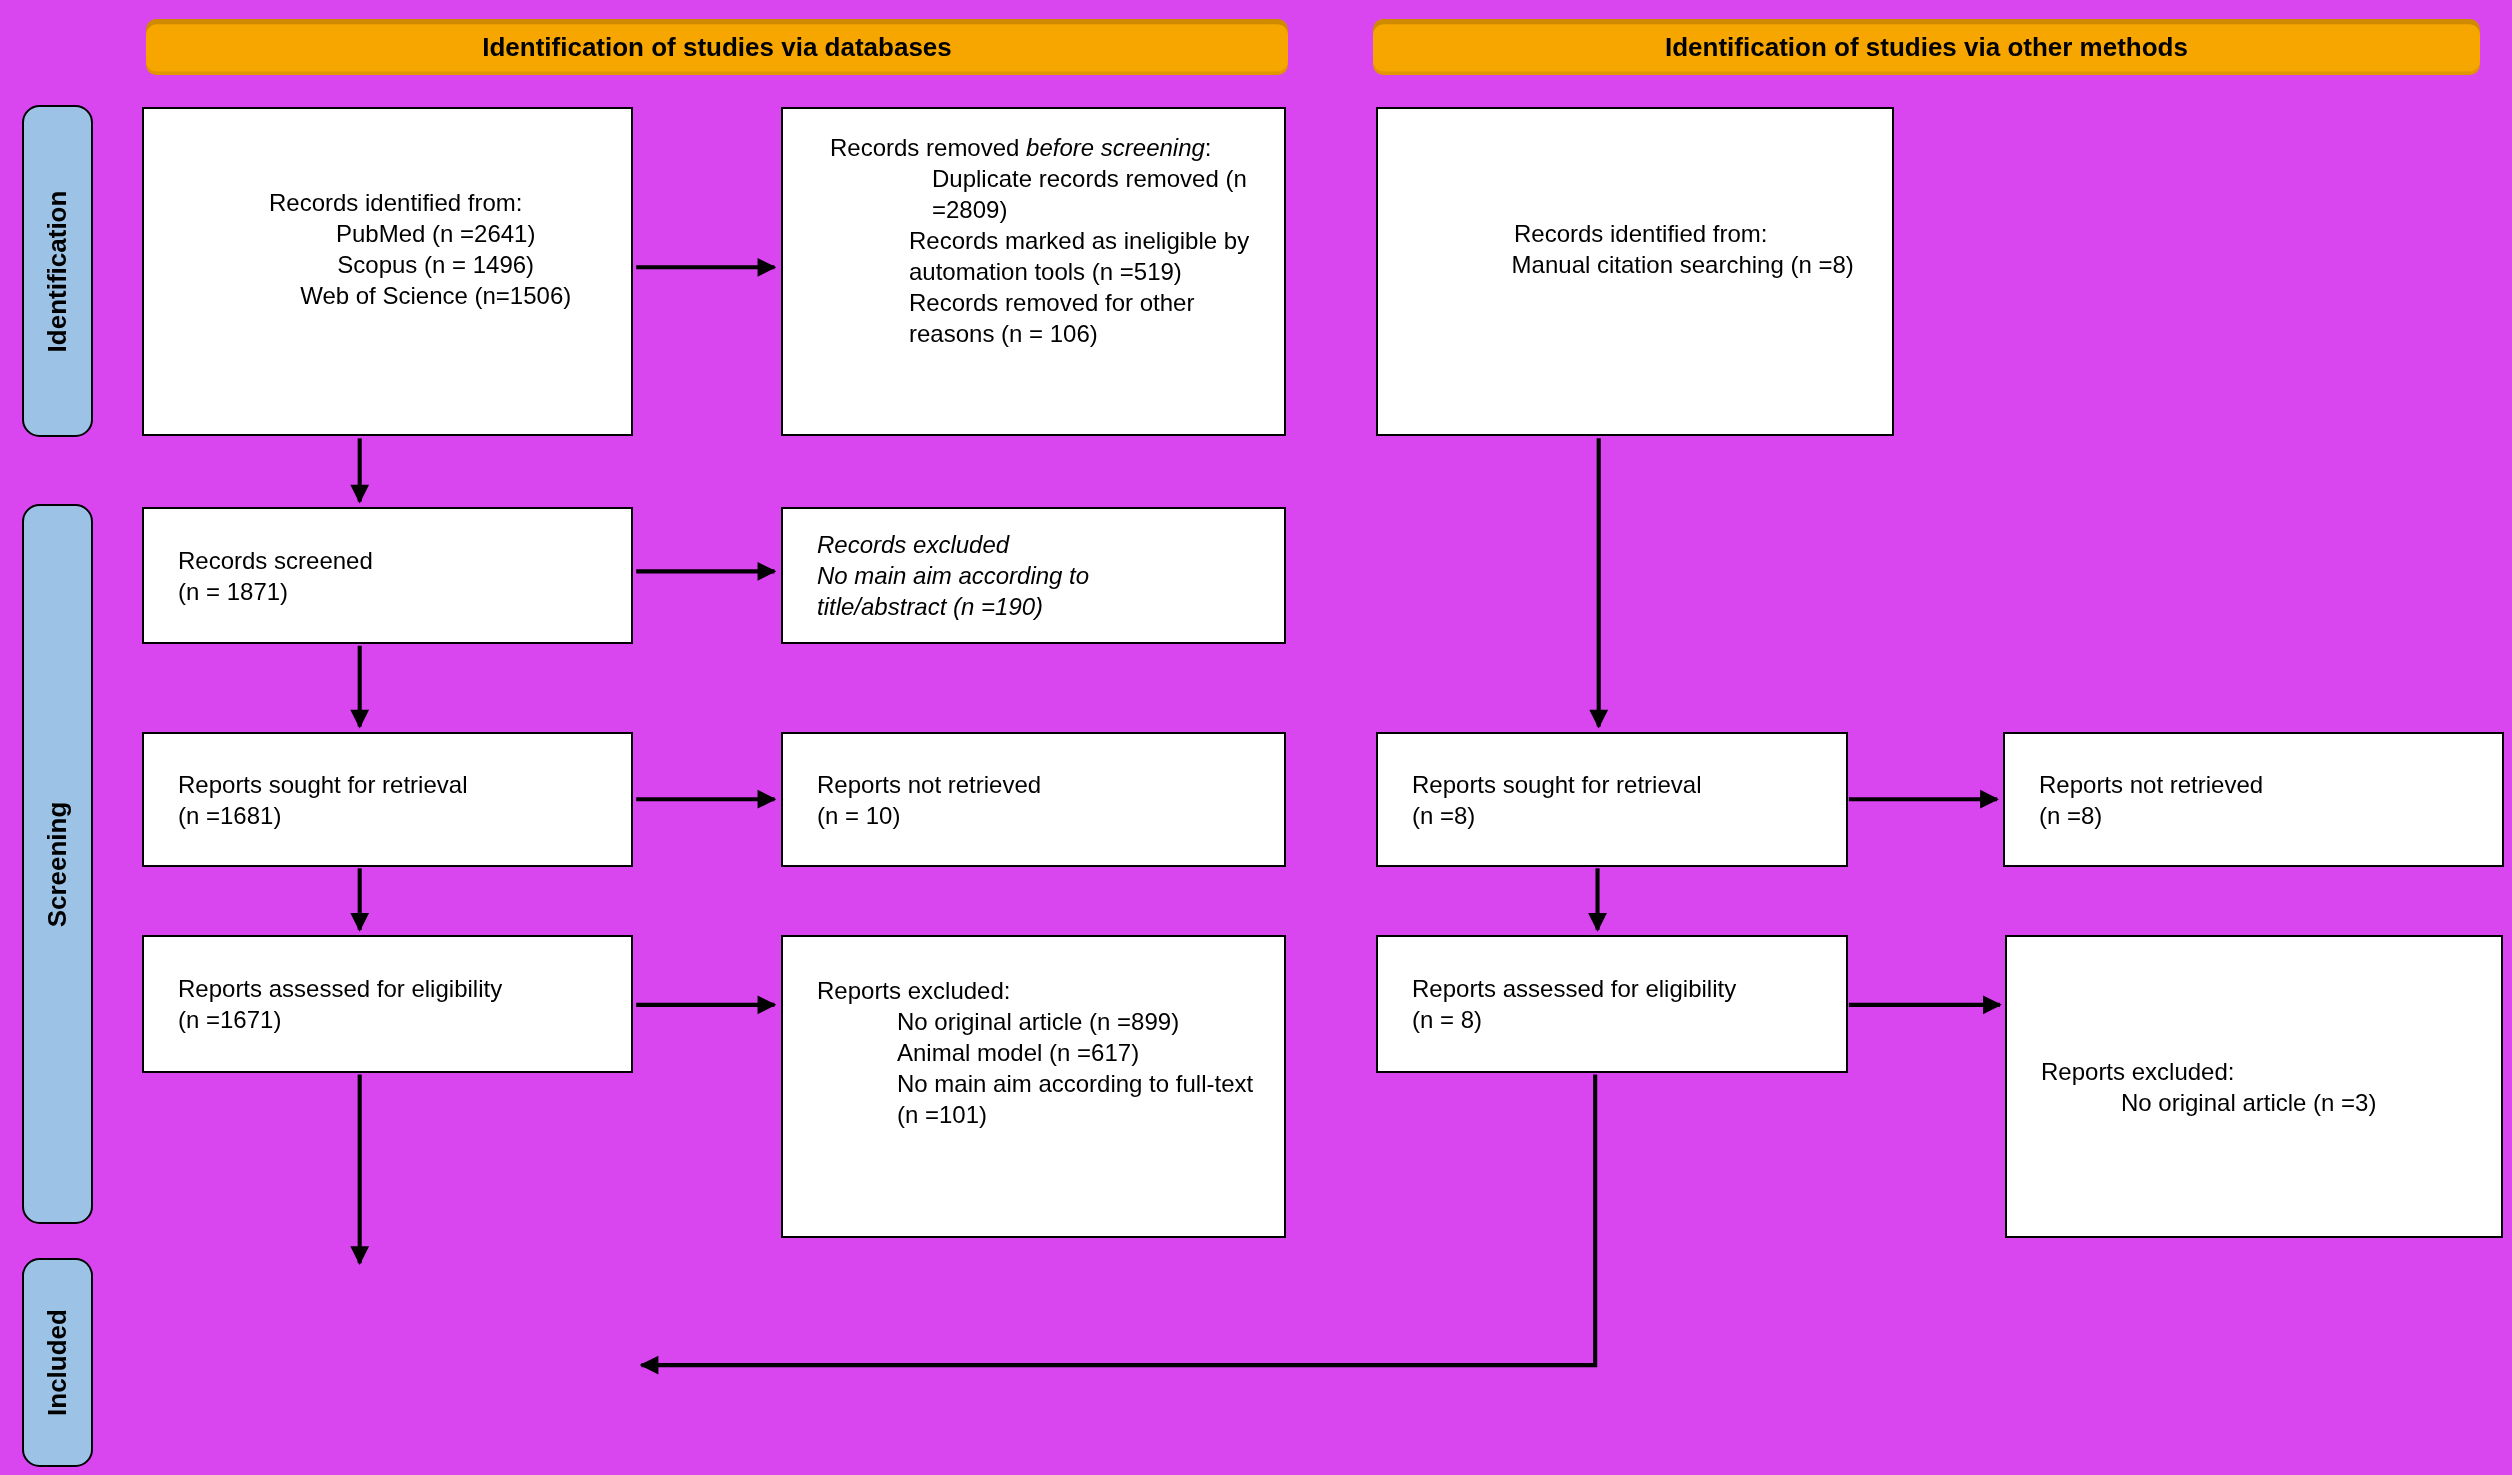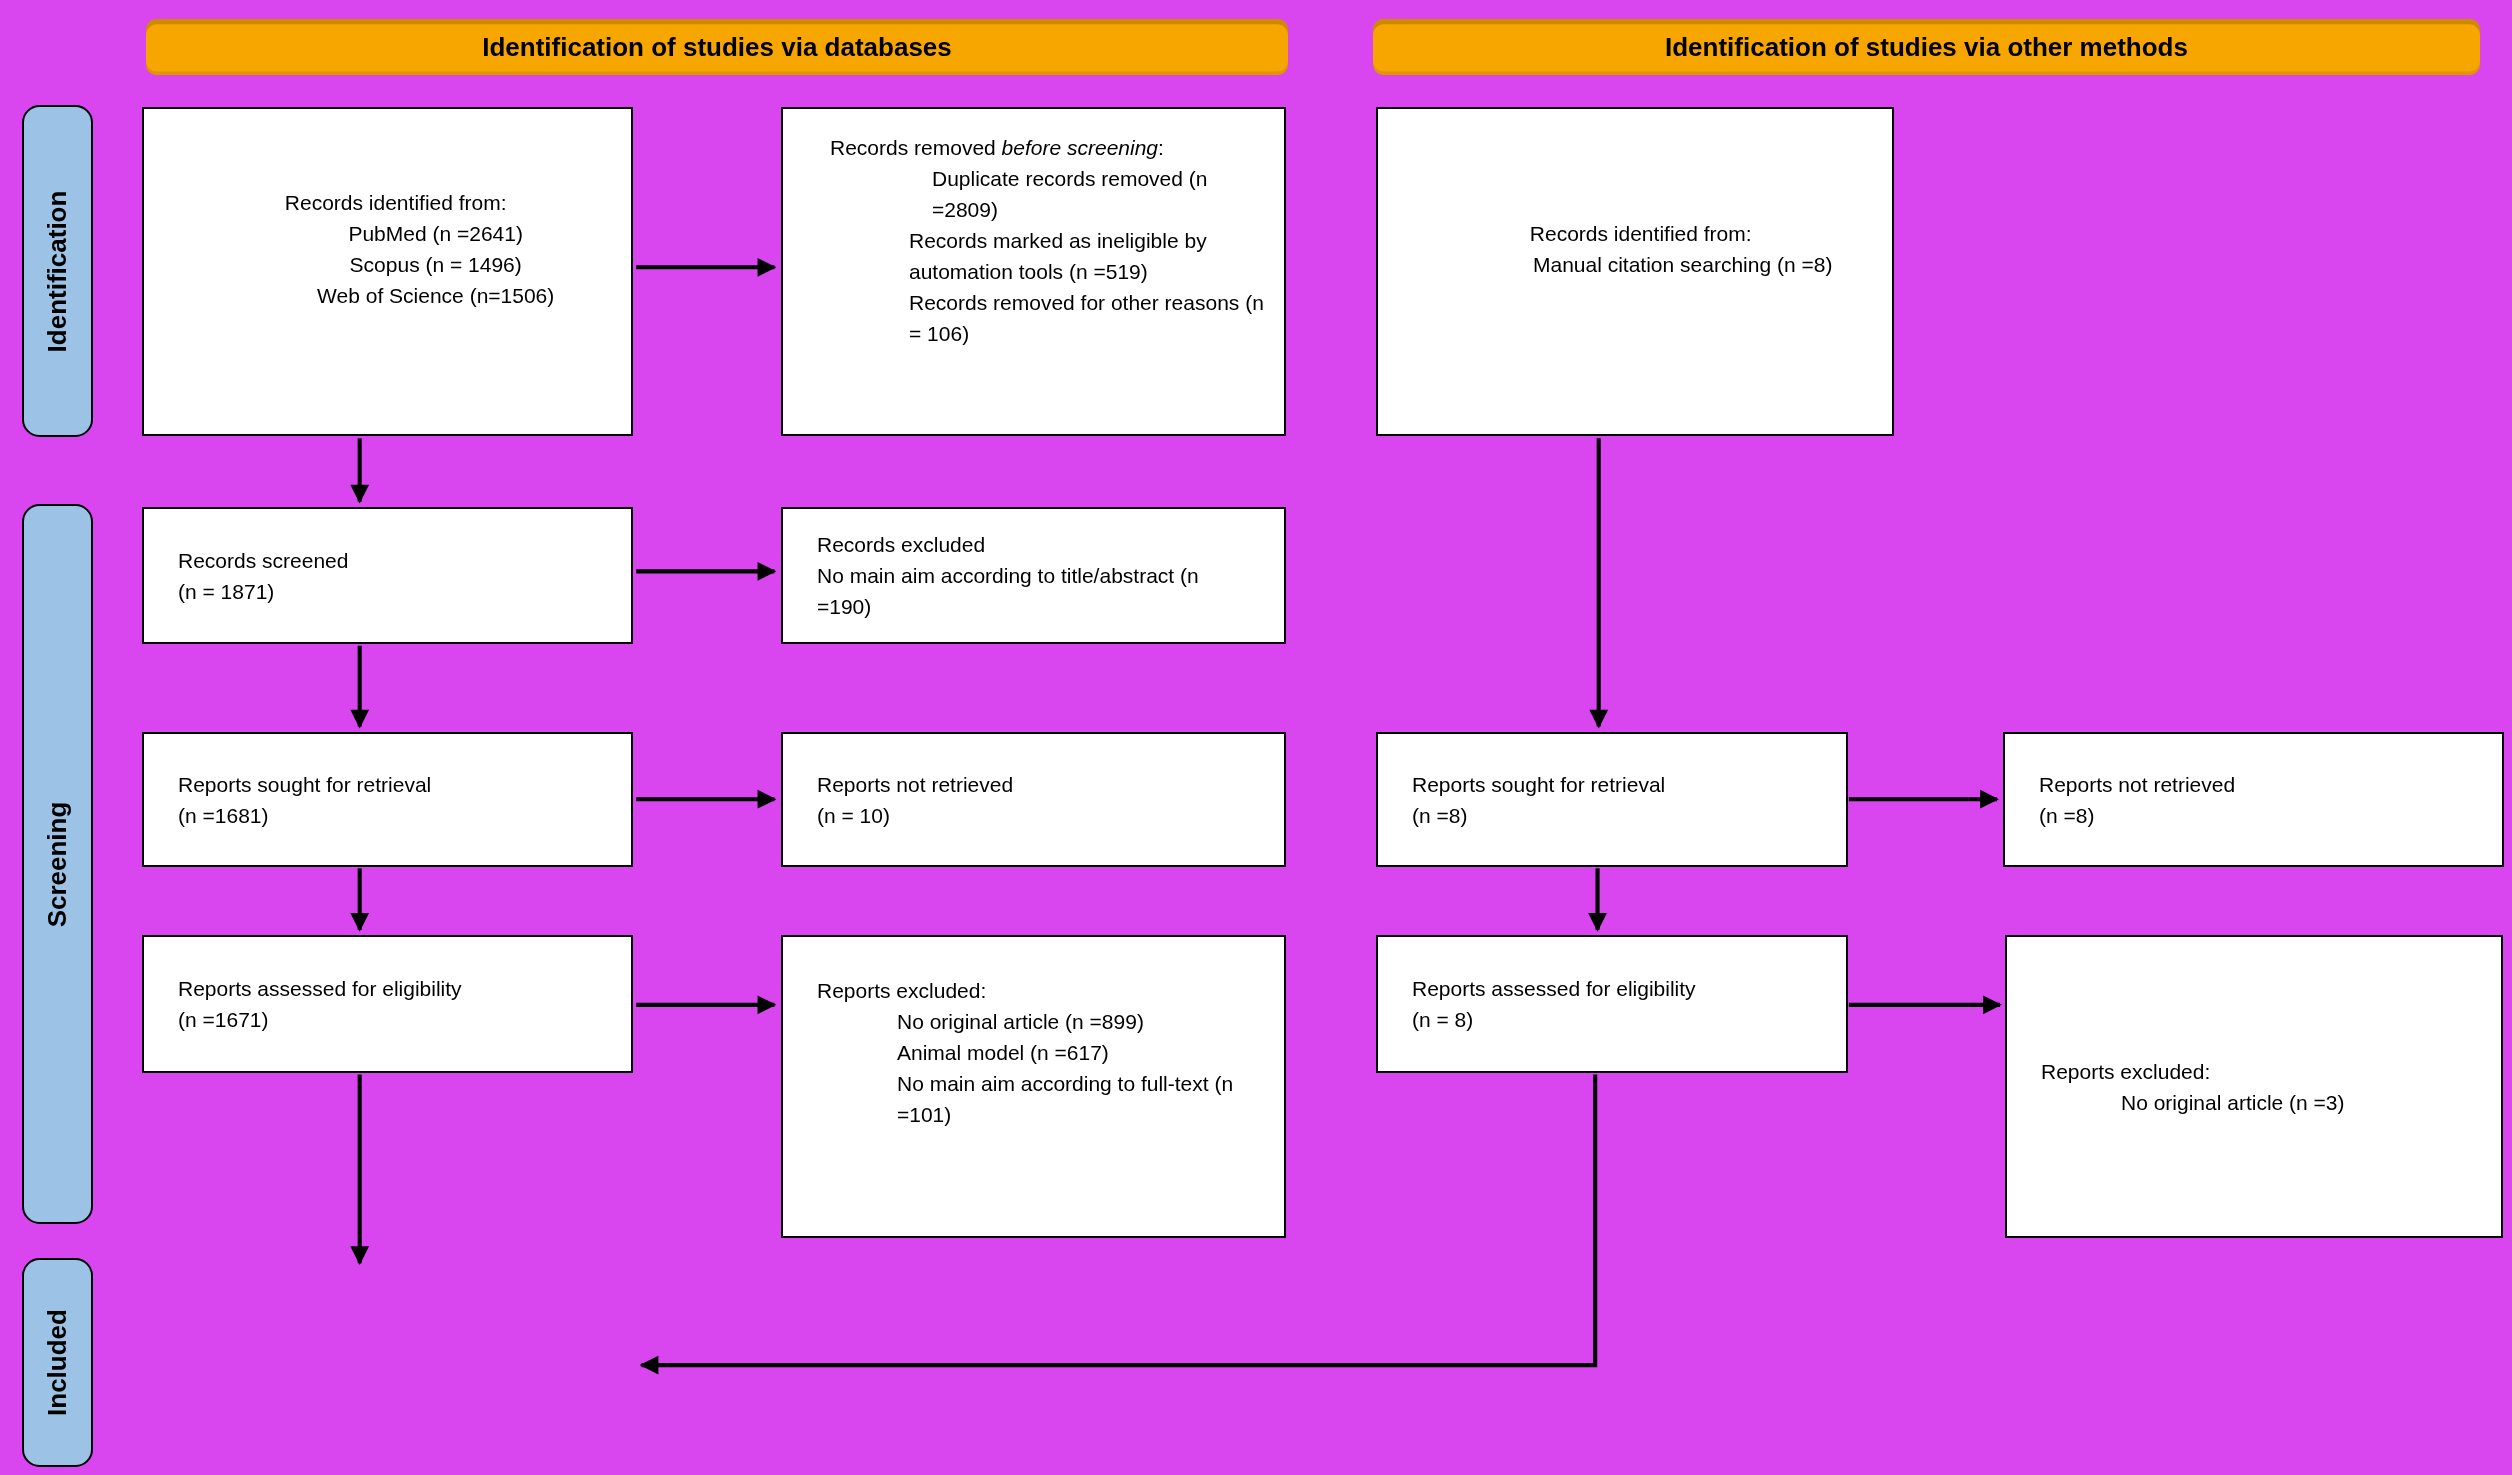--- a/index.html
+++ b/index.html
@@ -22,27 +22,27 @@
     display:flex;align-items:center;justify-content:center;
   }
   .side span{
     transform:rotate(-90deg);white-space:nowrap;
     font-size:26px;font-weight:bold;color:#000;
   }
   
   .box{
     position:absolute;background:#fff;border:2.9px solid #000;box-sizing:border-box;
     display:flex;flex-direction:column;justify-content:center;
-    font-size:21px;line-height:31px;color:#000;
+    font-size:24px;line-height:31px;color:#000;
     padding:10.5px 17.6px 10.5px 34px;
   }
   .box.v-top{justify-content:flex-start;}
   .box .indent{margin-left:80px;}
   .pt40{padding-top:23.4px;} .pt65{padding-top:38px;}
-  .pb60{padding-bottom:56px;align-items:center;} .pr80{padding-right:59px;}
+  .pb60{padding-bottom:56px;align-items:center;} .pr80{padding-right:59px;font-style:italic;}
   .pl50{padding-left:29px;}
   
   .arrows{position:absolute;left:0;top:0;}
 </style>
 </head>
 <body>
 
 <div class="canvas">
 
   <div class="phase-header" style="left:146px;top:19.3px;width:1142px;">Identification of studies via databases</div>

